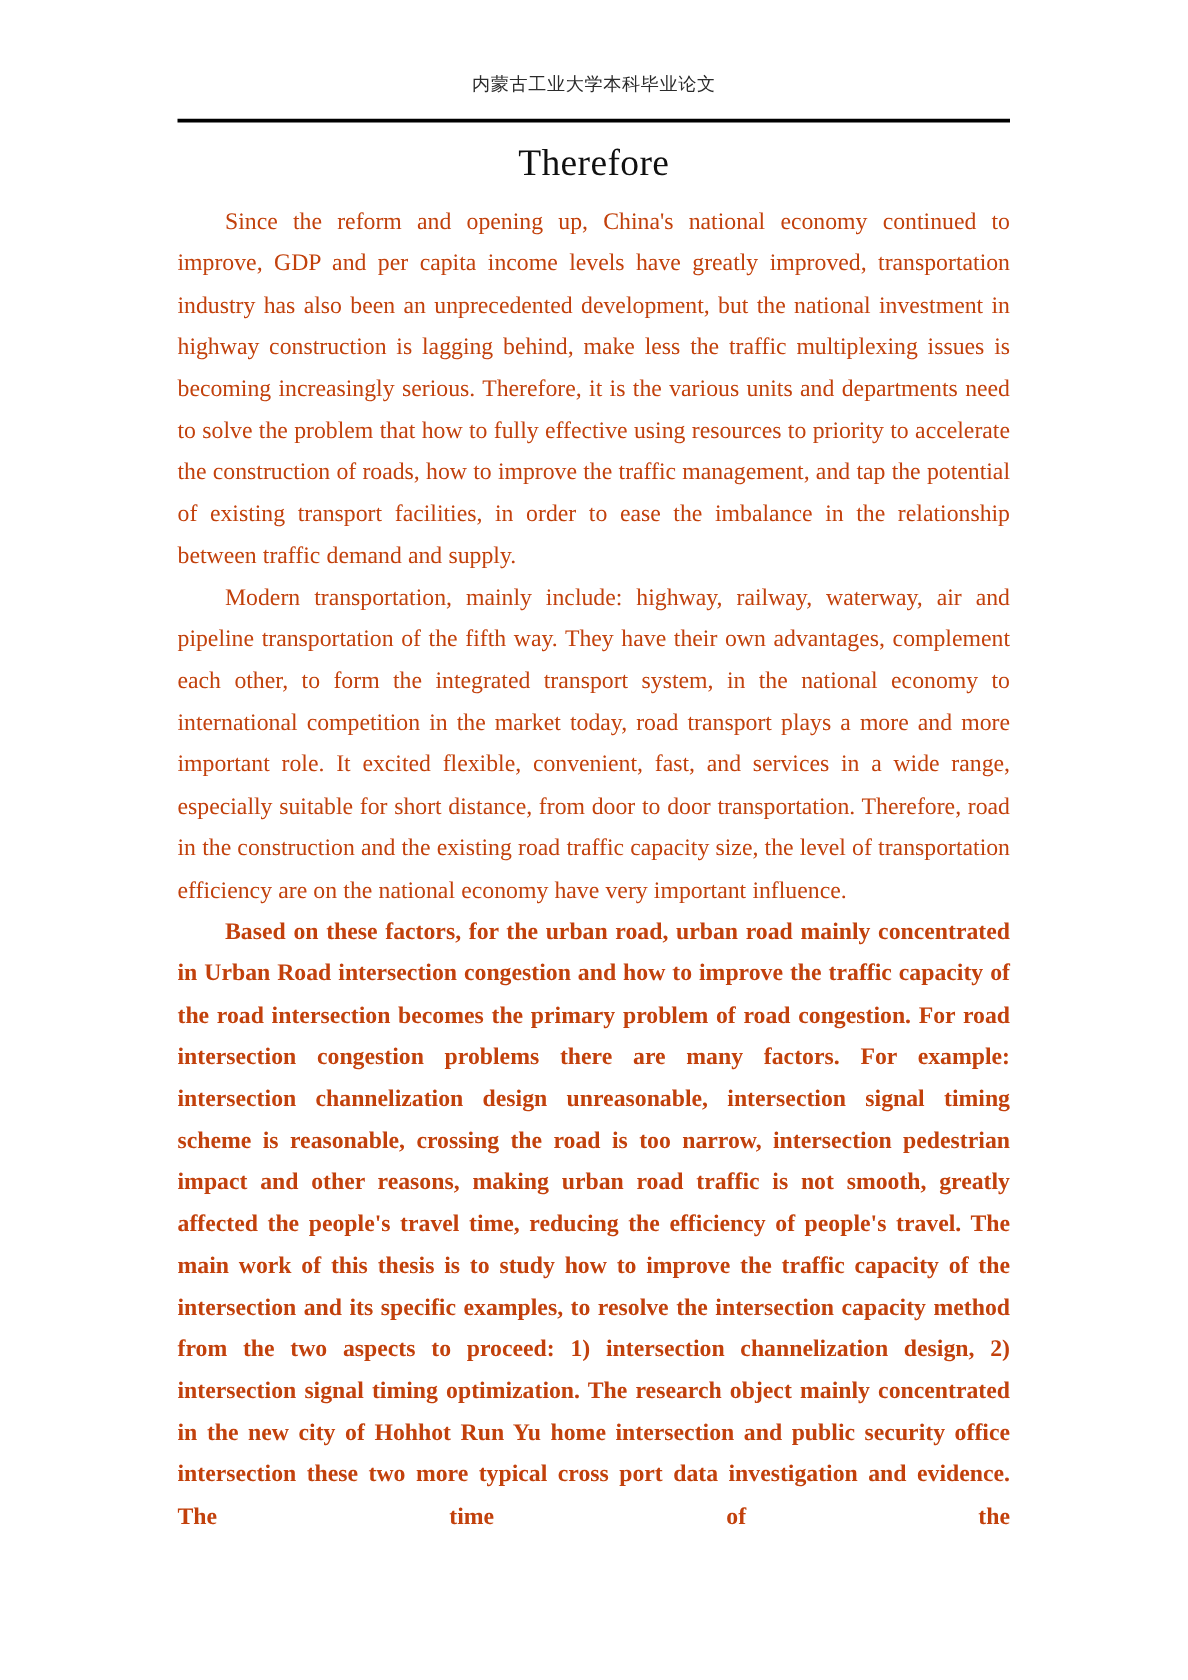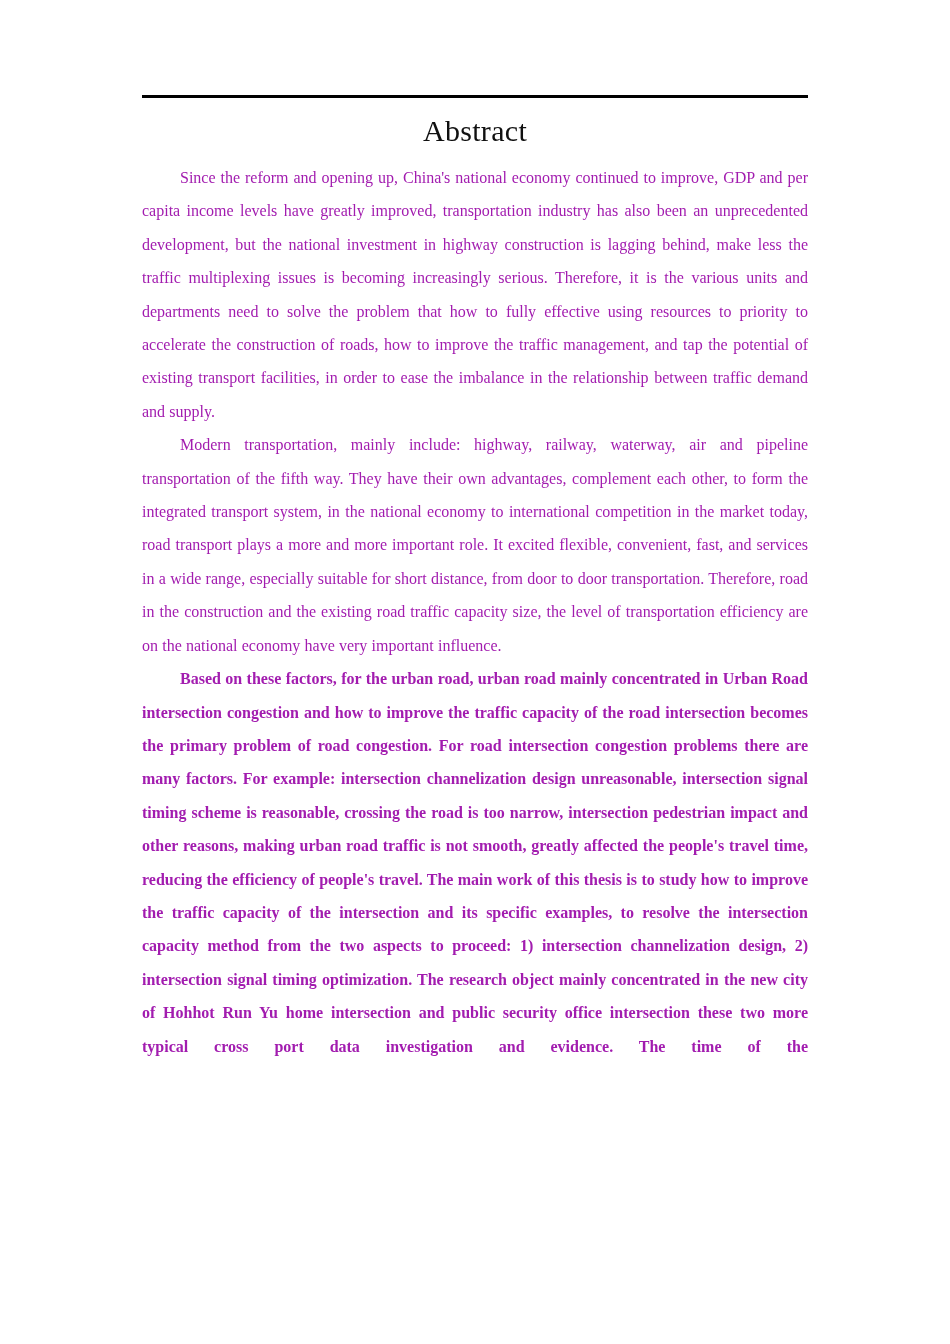--- a/index.html
+++ b/index.html
@@ -60,47 +60,48 @@
     left: 142px;
     top: 161px;
     width: 666px;
   }
   p.para {
     margin: 0;
     padding: 0;
     text-align: justify;
     text-justify: inter-word;
     text-indent: 38px;
-    font-size: 16px;
+    font-size: 19px;
     line-height: 33.4px;
-    color: #a21caf;
+    color: #c2410c;
     word-spacing: 0.2px;
     -webkit-hyphens: none;
     hyphens: none;
   }
   p.para:last-child {
     text-align: justify;
     font-weight: bold;
   }
   
   p.para.truncated::after {
     content: "";
     display: inline-block;
     width: 100%;
   }
 </style>
 </head>
 <body>
 
 <div class="page">
 
+  <div class="page-header">内蒙古工业大学本科毕业论文</div>
 
   <div class="header-rule"></div>
 
-  <h1 class="doc-title">Abstract</h1>
+  <h1 class="doc-title">Therefore</h1>
 
   <div class="body-block">
     <p class="para">Since the reform and opening up, China's national economy continued to improve, GDP and per capita income levels have greatly improved, transportation industry has also been an unprecedented development, but the national investment in highway construction is lagging behind, make less the traffic multiplexing issues is becoming increasingly serious. Therefore, it is the various units and departments need to solve the problem that how to fully effective using resources to priority to accelerate the construction of roads, how to improve the traffic management, and tap the potential of existing transport facilities, in order to ease the imbalance in the relationship between traffic demand and supply.</p>
     <p class="para">Modern transportation, mainly include: highway, railway, waterway, air and pipeline transportation of the fifth way. They have their own advantages, complement each other, to form the integrated transport system, in the national economy to international competition in the market today, road transport plays a more and more important role. It excited flexible, convenient, fast, and services in a wide range, especially suitable for short distance, from door to door transportation. Therefore, road in the construction and the existing road traffic capacity size, the level of transportation efficiency are on the national economy have very important influence.</p>
     <p class="para truncated">Based on these factors, for the urban road, urban road mainly concentrated in Urban Road intersection congestion and how to improve the traffic capacity of the road intersection becomes the primary problem of road congestion. For road intersection congestion problems there are many factors. For example: intersection channelization design unreasonable, intersection signal timing scheme is reasonable, crossing the road is too narrow, intersection pedestrian impact and other reasons, making urban road traffic is not smooth, greatly affected the people's travel time, reducing the efficiency of people's travel. The main work of this thesis is to study how to improve the traffic capacity of the intersection and its specific examples, to resolve the intersection capacity method from the two aspects to proceed: 1) intersection channelization design, 2) intersection signal timing optimization. The research object mainly concentrated in the new city of Hohhot Run Yu home intersection and public security office intersection these two more typical cross port data investigation and evidence. The time of the</p>
   </div>
 
 </div>
 
 </body></html>

